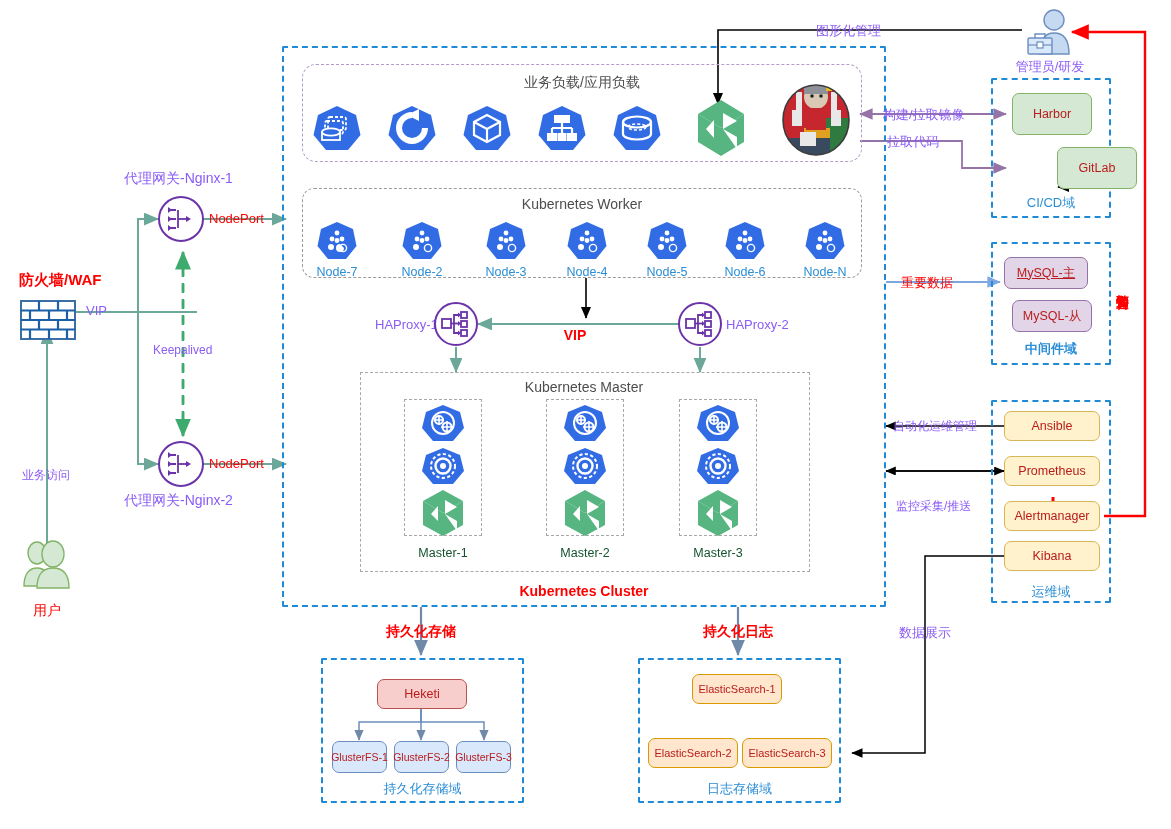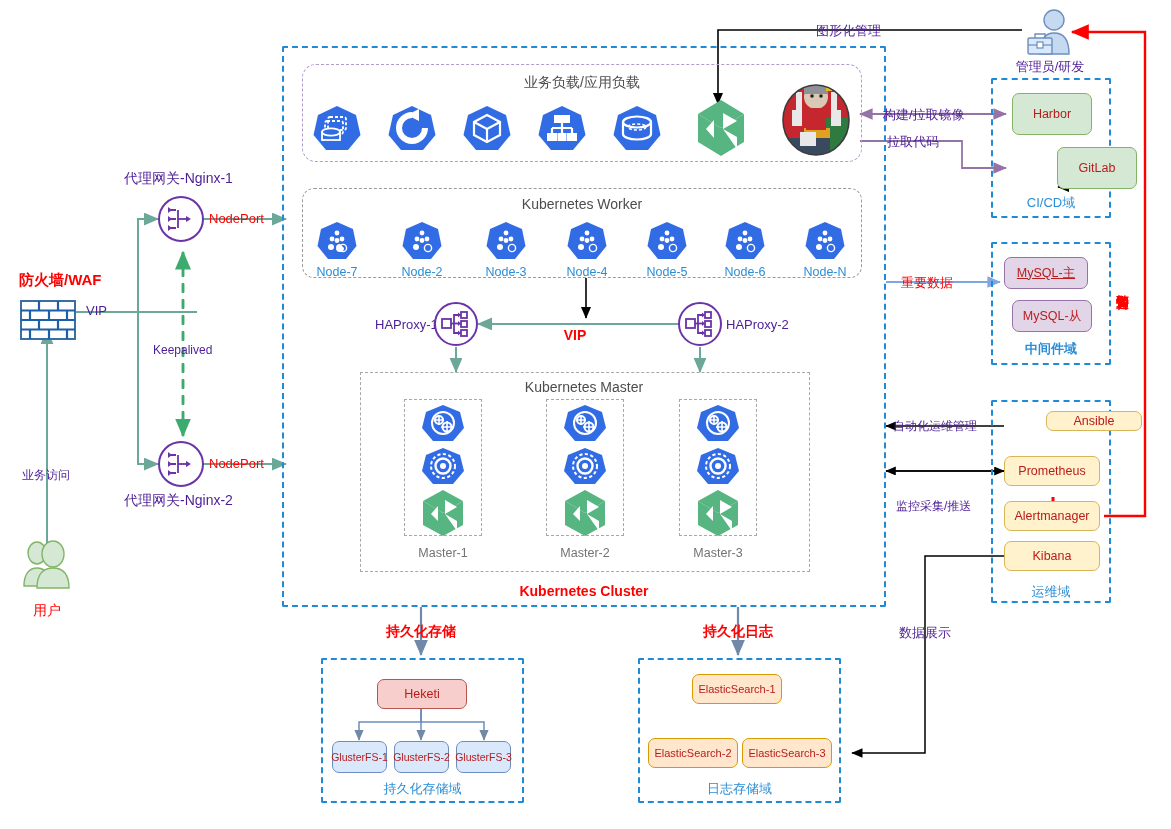--- a/index.html
+++ b/index.html
@@ -63,21 +63,21 @@
   .box-green  { background: #d5e8d4; border: 1px solid #82b366; }
   .box-purple { background: #e1d5e7; border: 1px solid #9673a6; }
   .box-yellow { background: #fff2cc; border: 1px solid #d6b656; }
   .box-orange { background: #ffe6cc; border: 1px solid #d79b00; }
   .box-red    { background: #f8cecc; border: 1px solid #b85450; }
   .box-blue   { background: #dae8fc; border: 1px solid #6c8ebf; }
 
   
   .txt { position: absolute; white-space: nowrap; }
   .t-red   { color: #ff0000; }
-  .t-black { color: #4c1d95; }
+  .t-black { color: #8b5cf6; }
   .f12 { font-size: 12px; }
   .f13 { font-size: 13px; }
   .f14 { font-size: 14px; }
   .f15 { font-size: 15px; padding-left: 13px; }
   .center { transform: translateX(-50%); text-align: center; }
 
   .section-title {
     position: absolute;
     color: #4d4d4d;
     font-size: 14px;
@@ -90,21 +90,21 @@
   .nodelabel {
     position: absolute;
     color: #2a8ed6;
     font-size: 12.5px;
     text-align: center;
     transform: translateX(-50%);
     white-space: nowrap;
   }
   .mlabel {
     position: absolute;
-    color: #737373;
+    color: #14532d;
     font-size: 12.5px;
     text-align: center;
     transform: translateX(-50%);
     white-space: nowrap;
   }
   .circ-icon {
     position: absolute;
     border: 2.5px solid #6a33a8;
     border-radius: 50%;
     background: #ffffff;
@@ -583,21 +583,21 @@
   <div class="nodebox box-green" style="left:1012px; top:93px; width:80px; height:42px;">Harbor</div>
   <div class="nodebox box-green" style="left:1012px; top:147px; width:80px; height:42px;margin-left:45px;">GitLab</div>
   <div class="domain-label" style="left:991px; top:194px; width:120px;">CI/CD域</div>
 
   <div class="domain" style="left:991px; top:242px; width:120px; height:123px;"></div>
   <div class="nodebox box-purple" style="left:1004px; top:257px; width:84px; height:32px;text-decoration:underline;">MySQL-主</div>
   <div class="nodebox box-purple" style="left:1012px; top:300px; width:80px; height:32px;">MySQL-从</div>
   <div class="domain-label" style="left:991px; top:340px; width:120px;font-weight:bold;">中间件域</div>
 
   <div class="domain" style="left:991px; top:400px; width:120px; height:203px;"></div>
-  <div class="nodebox box-yellow" style="left:1046px; top:411px; width:96px; height:20px;">Ansible</div>
+  <div class="nodebox box-yellow" style="left:1004px; top:411px; width:96px; height:30px;">Ansible</div>
   <div class="nodebox box-yellow" style="left:1004px; top:456px; width:96px; height:30px;">Prometheus</div>
   <div class="nodebox box-yellow" style="left:1004px; top:501px; width:96px; height:30px;">Alertmanager</div>
   <div class="nodebox box-yellow" style="left:1004px; top:541px; width:96px; height:30px;">Kibana</div>
   <div class="domain-label" style="left:991px; top:583px; width:120px;">运维域</div>
 
   <div class="txt t-red f14 center" style="left:421px; top:623px; font-weight:bold;">持久化存储</div>
   <div class="domain" style="left:321px; top:658px; width:203px; height:145px;"></div>
   <div class="nodebox box-red" style="left:377px; top:679px; width:90px; height:30px;">Heketi</div>
   <div class="nodebox box-blue" style="left:332px; top:741px; width:55px; height:32px; font-size:10.5px;">GlusterFS-1</div>
   <div class="nodebox box-blue" style="left:394px; top:741px; width:55px; height:32px; font-size:10.5px;">GlusterFS-2</div>

